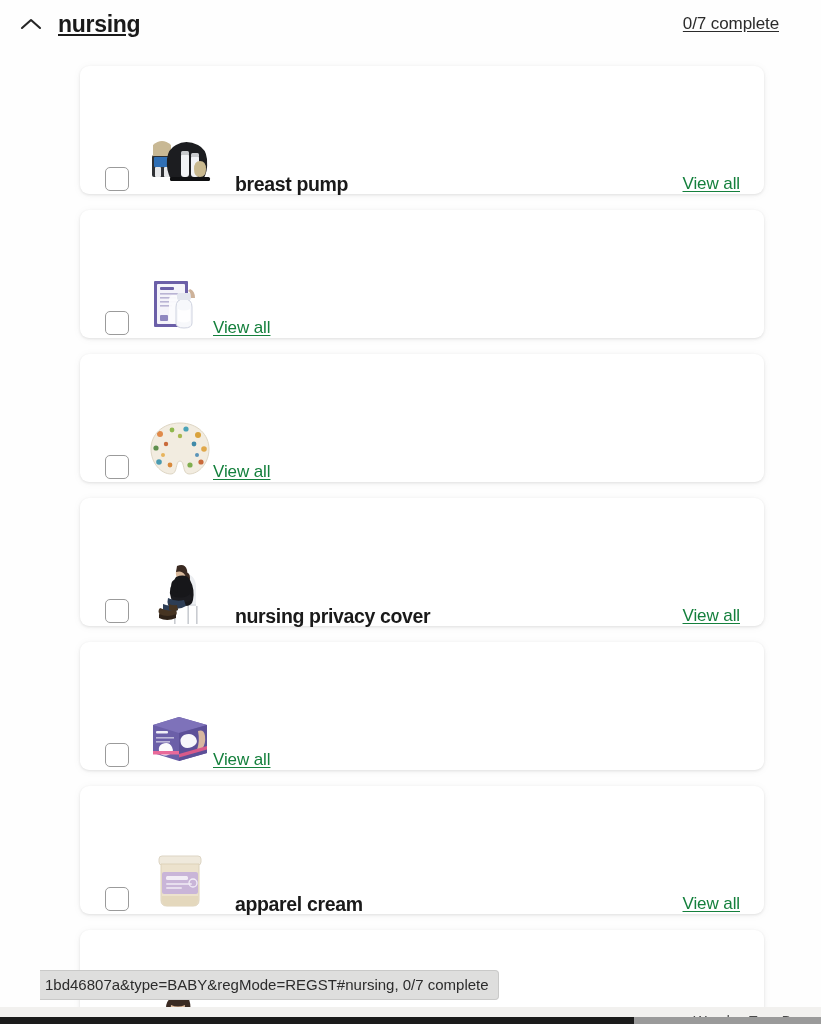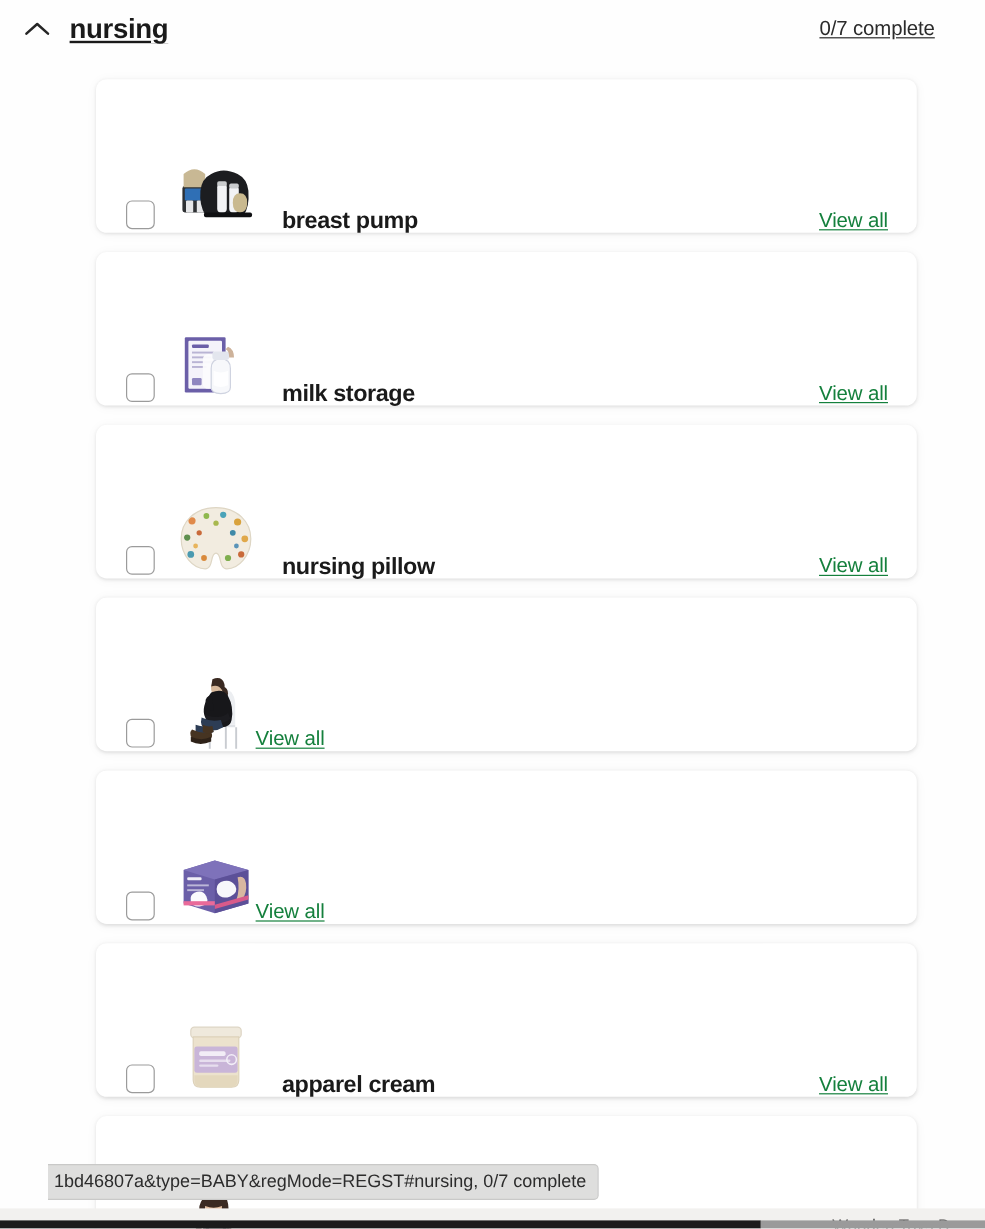--- a/index.html
+++ b/index.html
@@ -248,21 +248,20 @@
           <rect x="10" y="26" width="18" height="1.6" fill="#b9b4d4"></rect>
           <rect x="10" y="30" width="12" height="1.6" fill="#b9b4d4"></rect>
           <rect x="10" y="40" width="8" height="6" rx="1" fill="#8f87c0"></rect>
           <path d="M24 20 q5 0 5 5 l0 20 q0 4 -5 4 q-5 0 -5 -4 l0 -20 q0 -5 5 -5z" fill="#fbfbfd" opacity="0.95"></path>
           <path d="M34 24 q8 0 8 8 l0 16 q0 5 -8 5 q-8 0 -8 -5 l0 -16 q0 -8 8 -8z" fill="#f7f8fb" stroke="#cfd3e0" stroke-width="1"></path>
           <rect x="27" y="18" width="14" height="7" rx="2" fill="#e3e6ee"></rect>
           <path d="M28 34 q6 3 12 0 l0 12 q-6 3 -12 0z" fill="#ffffff" opacity="0.85"></path>
           <path d="M40 14 q5 2 5 9 l-4 0 q0 -6 -3 -7z" fill="#cdb29a"></path>
         </svg>
       </span>
-      <span class="item-label">milk storage</span>
       <span class="view-all">View all</span>
     </div>
 
     <div class="item-card">
       <input type="checkbox" class="item-checkbox" style="">
       <span class="thumb">
         <svg width="64" height="58" viewBox="0 0 64 58" xmlns="http://www.w3.org/2000/svg">
           <defs>
             <clipPath id="pillowclip">
               <path d="M32 3 C14 3 3 15 3 29 C3 43 13 54 23 54 C30 54 27 41 32 41 C37 41 34 54 41 54 C51 54 61 43 61 29 C61 15 50 3 32 3 Z"></path>
@@ -283,21 +282,20 @@
             <circle cx="42" cy="45" r="2.6" fill="#7fae4e"></circle>
             <circle cx="53" cy="42" r="2.6" fill="#c96a3a"></circle>
             <circle cx="32" cy="16" r="2.2" fill="#a8b84e"></circle>
             <circle cx="15" cy="35" r="2" fill="#e8b45c"></circle>
             <circle cx="49" cy="35" r="2" fill="#5a94b8"></circle>
             <circle cx="30" cy="50" r="1.8" fill="#d9a23c"></circle>
           </g>
           <path d="M32 3 C14 3 3 15 3 29 C3 43 13 54 23 54 C30 54 27 41 32 41 C37 41 34 54 41 54 C51 54 61 43 61 29 C61 15 50 3 32 3 Z" fill="none" stroke="#ded6c4" stroke-width="1"></path>
         </svg>
       </span>
-      <span class="item-label">nursing pillow</span>
       <span class="view-all">View all</span>
     </div>
 
     <div class="item-card">
       <input type="checkbox" class="item-checkbox" style="">
       <span class="thumb">
         <svg width="56" height="66" viewBox="0 0 56 66" xmlns="http://www.w3.org/2000/svg">
           <path d="M34 44 l3 0 l0 20 l-1.6 0 l0 -18.4 l-1.4 0z" fill="#c9ccd1"></path>
           <path d="M22 44 l22 0 l0 2 l-22 0z" fill="#dfe2e6"></path>
           <path d="M22 46 l1.6 0 l0 18 l-1.6 0z" fill="#c9ccd1"></path>
@@ -309,20 +307,21 @@
           <path d="M24 17 q10 -4 14 3 q5 9 3 20 q-1 6 -8 6 q-10 0 -14 -8 q-4 -9 5 -21z" fill="#17171a"></path>
           <path d="M22 20 q-4 2 -2 8 q2 5 6 4 l-1 -11z" fill="#17171a"></path>
           <path d="M20 36 q12 4 18 -2 l2 5 q-8 7 -21 2z" fill="#1c1c20"></path>
           <path d="M16 38 q8 4 16 2 l2 6 q-6 4 -14 2 q-6 -2 -4 -10z" fill="#2d3d55"></path>
           <path d="M11 44 q8 3 14 0 l1 6 q-7 4 -15 1z" fill="#2d3d55"></path>
           <path d="M8 48 q8 4 16 2 q2 4 -1 6 q-8 3 -15 -1 q-3 -4 0 -7z" fill="#463422"></path>
           <path d="M7 54 q9 4 17 0 l0 4 q-9 4 -17 0z" fill="#2e2218"></path>
           <path d="M17 44 q4 2 8 1 l1 5 q-5 2 -9 0z" fill="#463422"></path>
         </svg>
       </span>
+      <span class="item-label">nursing privacy cover</span>
       <span class="view-all">View all</span>
     </div>
 
     <div class="item-card">
       <input type="checkbox" class="item-checkbox" style="">
       <span class="thumb">
         <svg width="64" height="52" viewBox="0 0 64 52" xmlns="http://www.w3.org/2000/svg">
           <path d="M5 14 l26 -8 l28 8 l0 28 l-28 8 l-26 -8z" fill="#6b5fa8"></path>
           <path d="M5 14 l26 -8 l28 8 l-28 8z" fill="#7e72ba"></path>
           <path d="M31 22 l28 -8 l0 28 l-28 8z" fill="#5c5098"></path>

